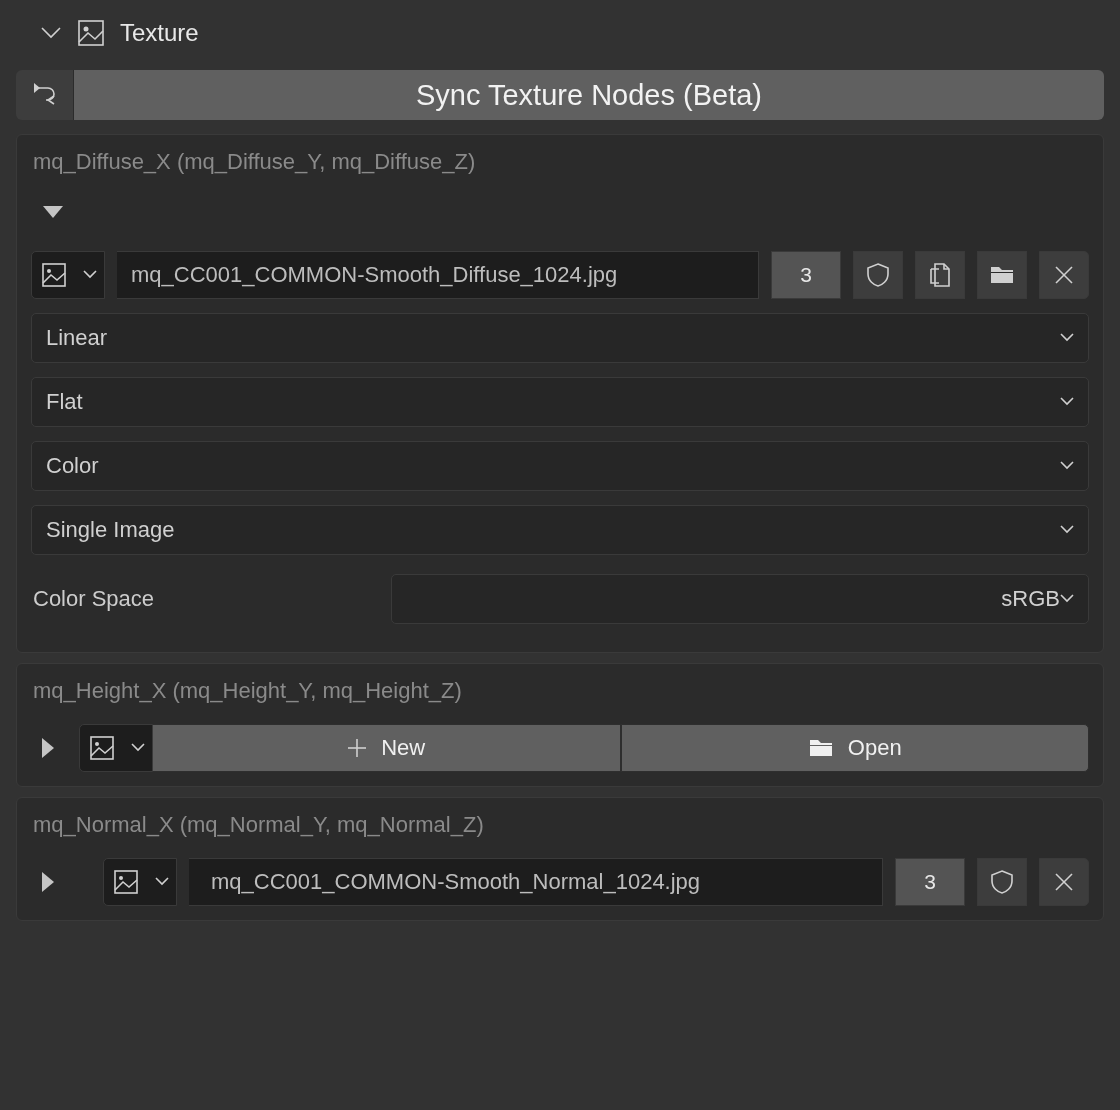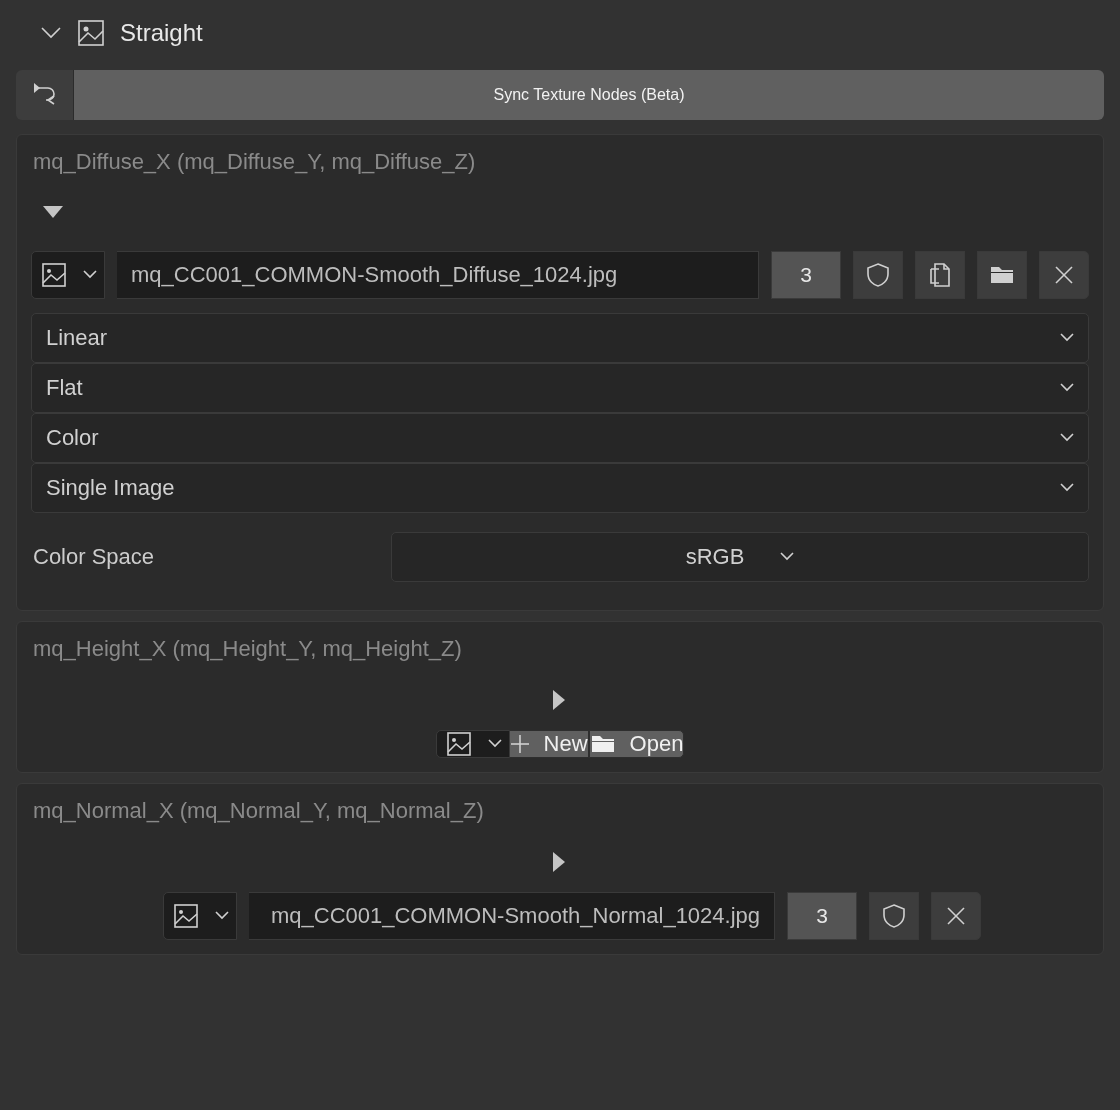--- a/index.html
+++ b/index.html
@@ -40,21 +40,21 @@
   display:flex;align-items:center;justify-content:center;
   height:50px;
   border-right:1px solid #2b2b2b;
 }
 .sync-btn {
   flex:1;
   background: #606060;
   height:50px;
   display:flex;align-items:center;justify-content:center;
   color:#f2f2f2;
-  font-size:16px;
+  font-size:29px;
 }
 .section-title {
   color:#8a8a8a;
   font-size:22px;
   margin-bottom:20px;
   padding-left:2px;
 }
 .file-row {
   display:flex;
   gap:12px;
@@ -102,20 +102,21 @@
 .file-ctrl:last-child{ border-radius:0 5px 5px 0; }
 .dropdown {
   background:#262626;
   border:1px solid #3a3a3a;
   border-radius:5px;
   height:50px;
   display:flex;
   align-items:center;
   justify-content:space-between;
   padding:0 14px;
+  margin-bottom:14px;
   color:#d0d0d0;
   font-size:22px;
   gap:45px;
 }
 .prop-row{
   display:flex;
   align-items:center;
   margin-bottom:14px;
   margin-top:19px;
 }
@@ -124,31 +125,29 @@
   color:#ccc;
   font-size:22px;
   padding-left:2px;
 }
 .prop-dd{
   flex:1;
   background:#262626;
   border:1px solid #3a3a3a;
   border-radius:5px;
   height:50px;
-  display:flex;align-items:center;justify-content:center;
+  display:flex;align-items:center;justify-content:flex-end;
   padding:0 14px;
   color:#d0d0d0;
   font-size:22px;
-  gap:36px;
 }
 .collapsed-row{
   display:flex;
   align-items:center;
   gap:12px;
-  flex-direction:column;
 }
 .disclosure {
   width:36px;height:36px;
   display:flex;align-items:center;justify-content:center;
 }
 .new-open-row{
   display:flex;
   flex:1;
   height:48px;
 }
@@ -181,21 +180,21 @@
         <polyline class="ico" points="2,2 11,11 20,2"></polyline>
       </svg>
   </span>
   <span>
     <svg width="30" height="30">
         <rect x="3" y="3" width="24" height="24" class="ico"></rect>
         <circle cx="10" cy="11" r="2.5" fill="#d0d0d0"></circle>
         <polyline class="ico" points="3,24 12,15 19,21 27,13"></polyline>
       </svg>
   </span>
-  <span>Straight</span>
+  <span>Texture</span>
 </div>
 
 <div class="sync-bar">
   <div class="sync-icon-box">
     <svg width="30" height="26">
         <path class="ico" d="M4 6 h14 a6 6 0 0 1 0 12 h-2"></path>
         <path fill="#d0d0d0" d="M4 6 l6 -5 v10 z" transform="rotate(180 7 6)"></path>
         <polyline class="ico" points="24,14 18,18 24,22" fill="#d0d0d0" stroke="none"></polyline>
       </svg>
   </div>

